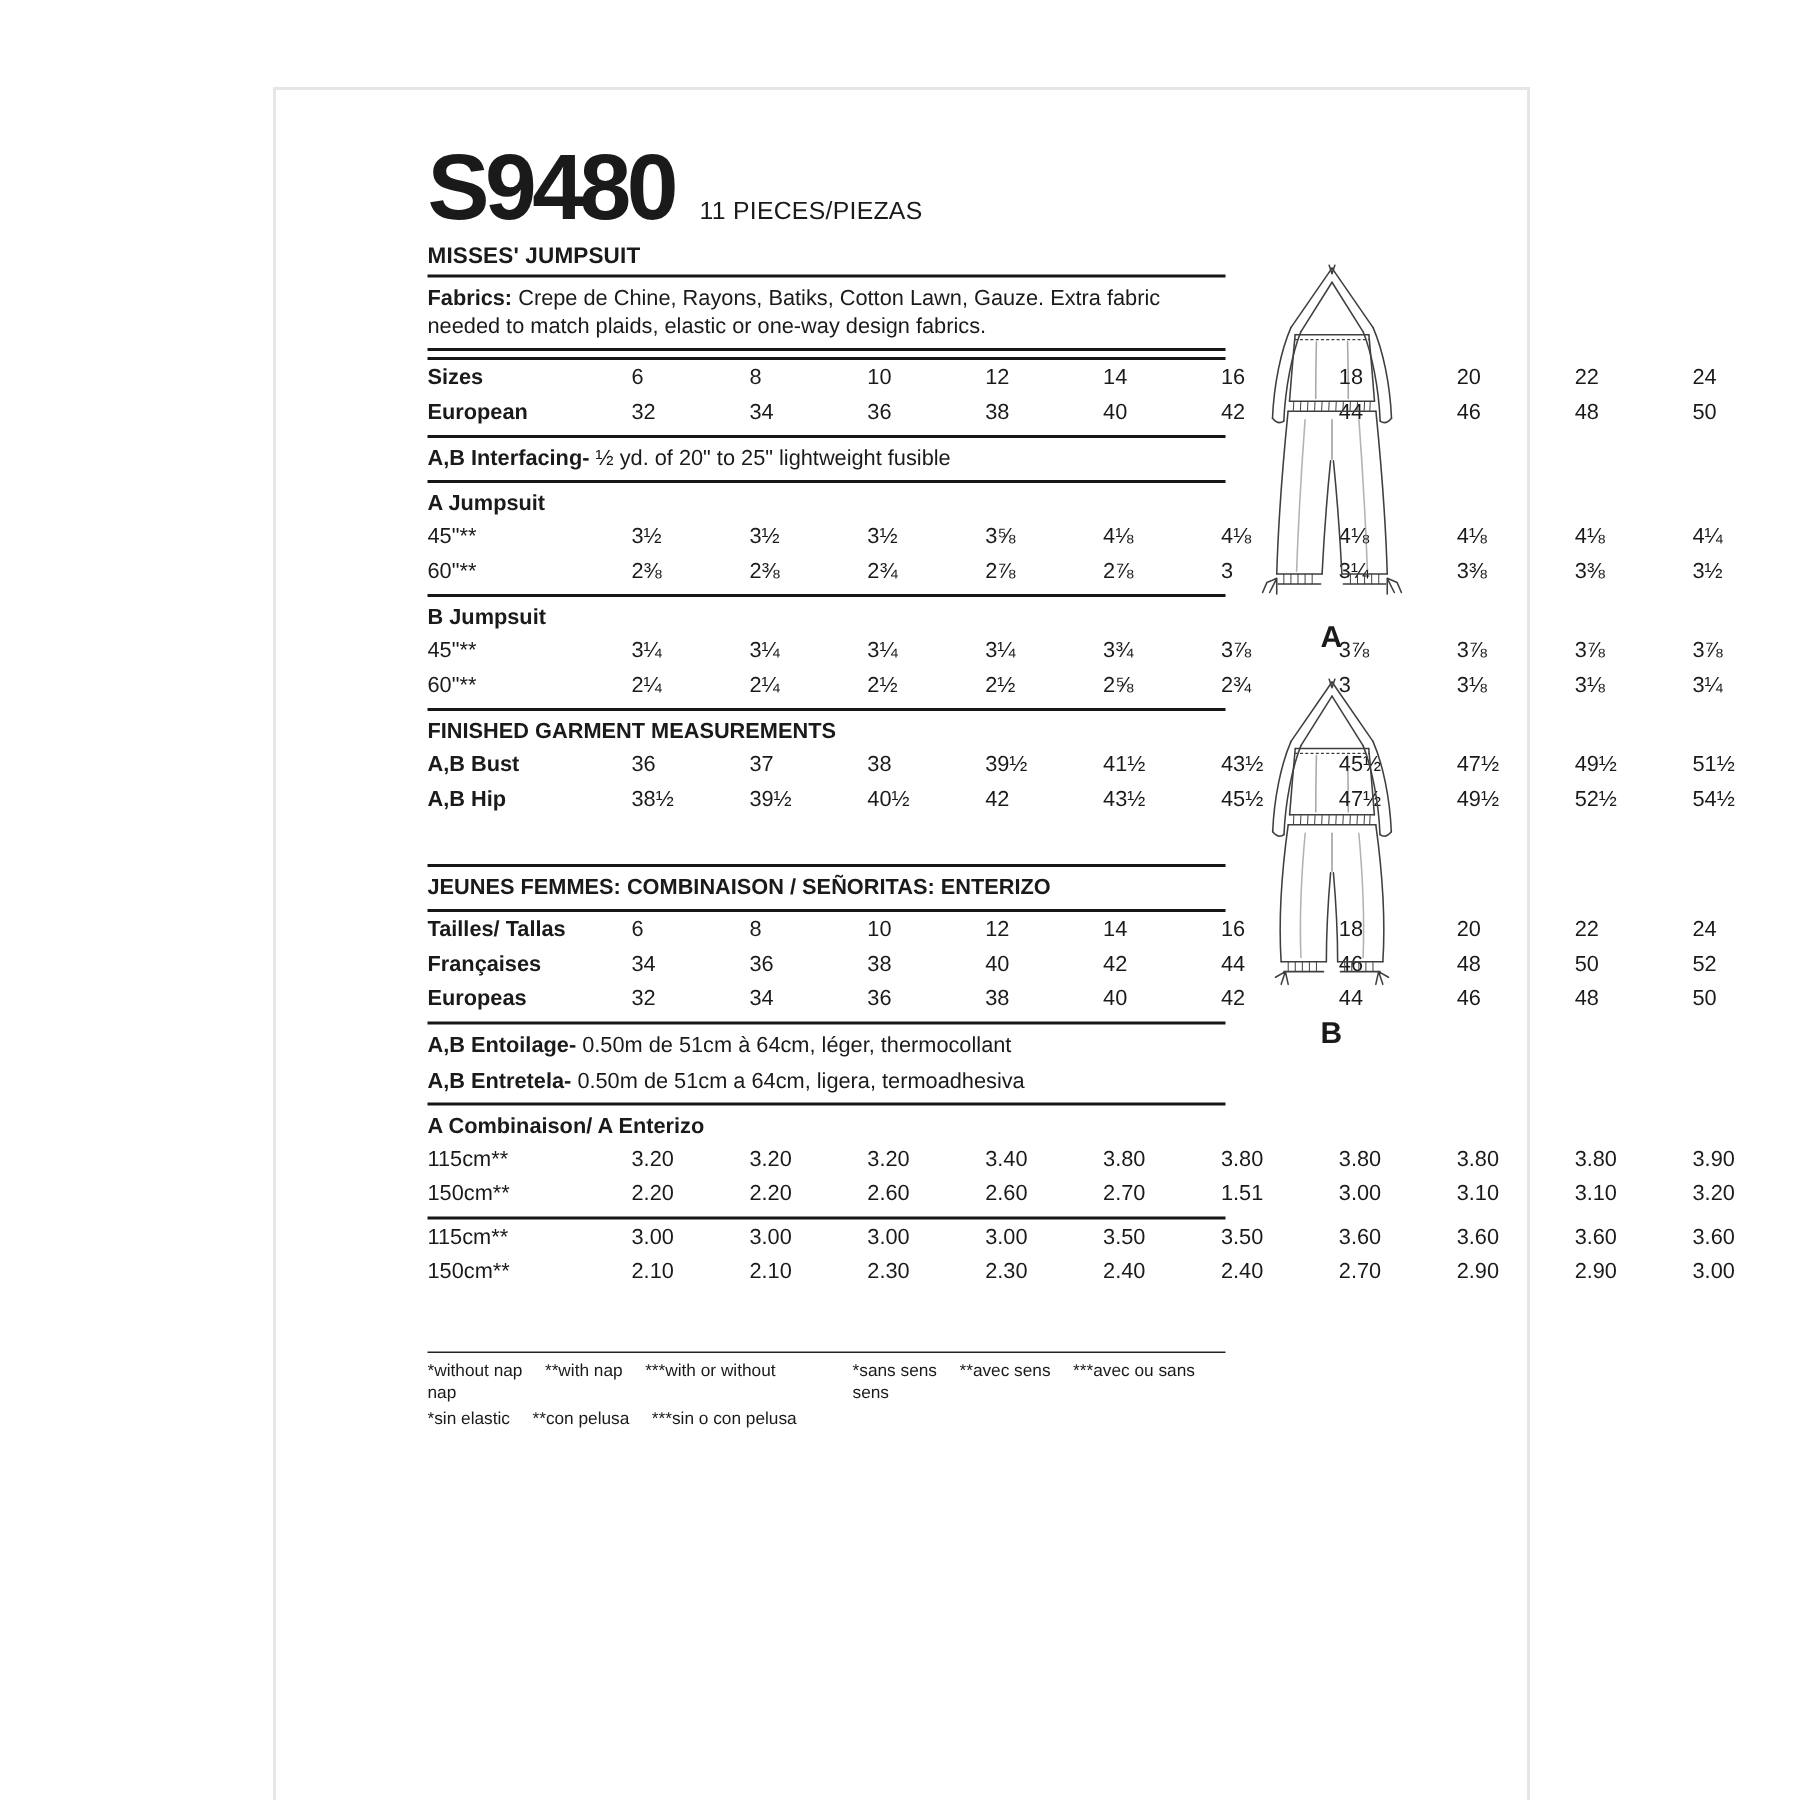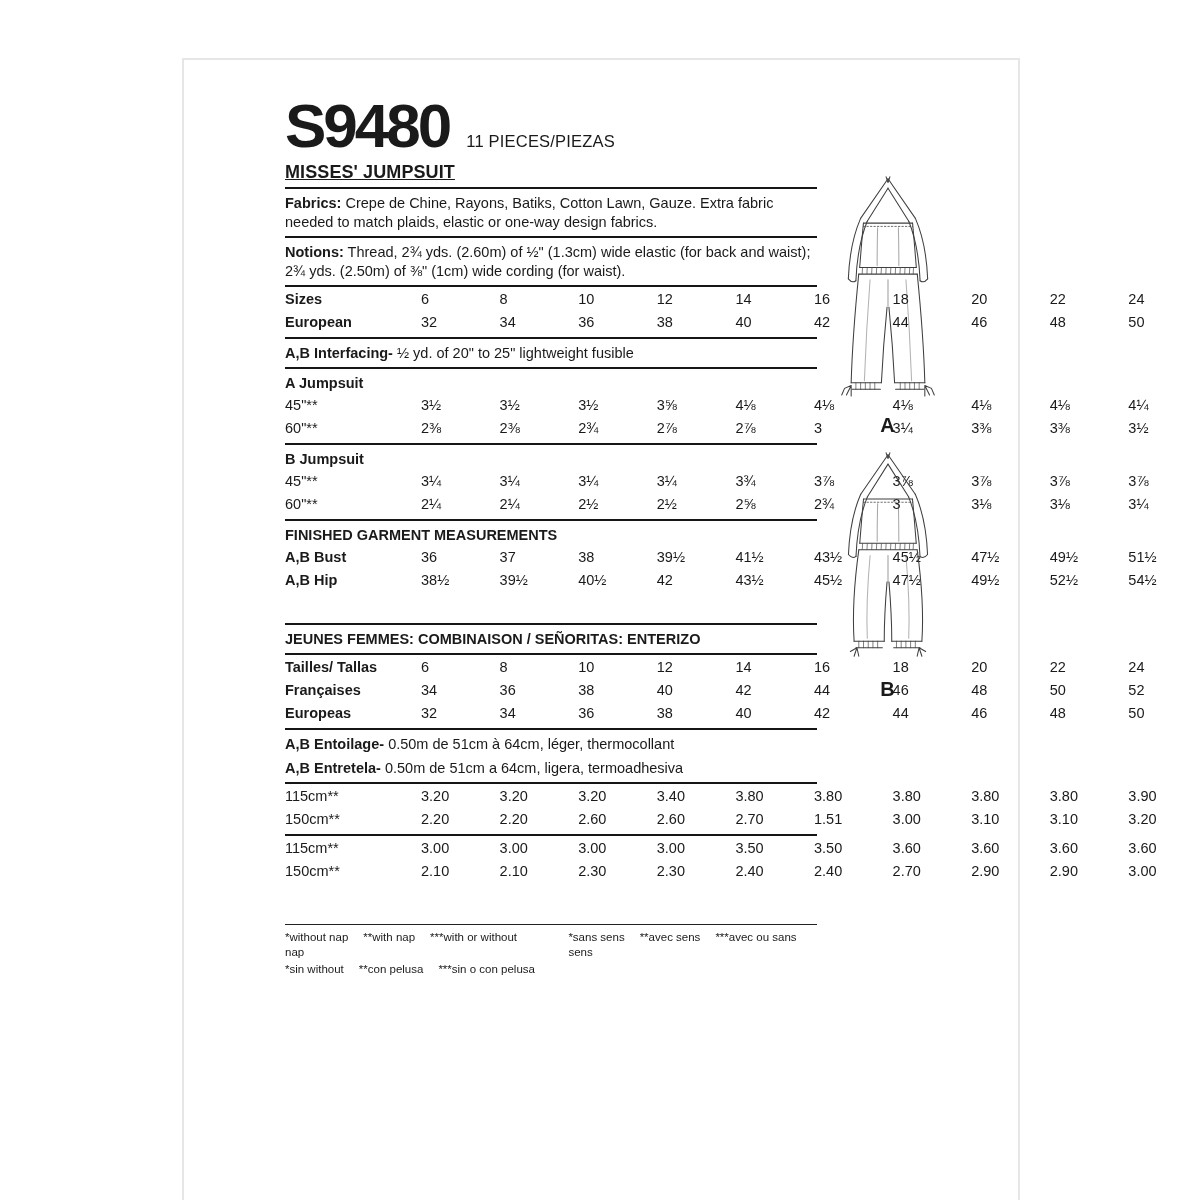--- a/index.html
+++ b/index.html
@@ -11,21 +11,21 @@
   .envelope{
     position:absolute;left:182px;top:22px;width:838px;height:1153px;
     background:#fff;border:2px solid #e6e6e9;box-sizing:border-box;
     box-shadow:0 11px 0 -9px #ededef;
     margin-top:36px;
   }
   .content{position:absolute;left:101px;top:0;width:532px;}
   .title-row{margin-top:33px;display:flex;align-items:flex-end;gap:17px;height:60px;}
   .pattern-number{font-size:62px;font-weight:bold;letter-spacing:-3px;line-height:54px;white-space:nowrap;}
   .pieces{font-size:16.5px;line-height:24px;letter-spacing:.2px;white-space:nowrap;}
-  .garment-title{margin-top:9px;font-weight:bold;font-size:18px;letter-spacing:.1px;text-decoration:underline;}
+  .garment-title{margin-top:9px;font-weight:bold;font-size:15px;letter-spacing:.1px;}
   .hr{height:2px;background:#161616;margin-top:4px;}
   .hr.thin{height:1px;background:#222;}
   .para{margin:5px 0 4px 0;font-size:14.5px;line-height:19px;}
   .para .b{font-weight:bold;}
   .sec-title{font-weight:bold;font-size:14.5px;margin-top:5px;line-height:19px;}
   .trow{display:grid;grid-template-columns:100px repeat(10,42.6px) auto;height:23px;align-items:center;font-size:14.5px;white-space:nowrap;gap:36px;}
   .trow .label{font-weight:bold;}
   .trow.plain .label{font-weight:normal;}
   .trow .val,.trow .unit{text-align:left;}
   .gap28{height:28px;}
@@ -52,21 +52,20 @@
       <div class="pattern-number">S9480</div>
       <div class="pieces">11 PIECES/PIEZAS</div>
     </div>
 
     <div class="garment-title">MISSES' JUMPSUIT</div>
     <div class="hr"></div>
 
     <p class="para"><span class="b">Fabrics:</span> <span>Crepe de Chine, Rayons, Batiks, Cotton Lawn, Gauze. Extra fabric needed to match plaids, elastic or one-way design fabrics.</span></p>
     <div class="hr"></div>
 
-    <p class="para"><span class="b">Notions:</span> <span>Thread, 2¾ yds. (2.60m) of ½" (1.3cm) wide elastic (for back and waist); 2¾ yds. (2.50m) of ⅜" (1cm) wide cording (for waist).</span></p>
     <div class="hr"></div>
 
     <div class="trow">
         <span class="label">Sizes</span>
         <span class="val">6</span>
         <span class="val">8</span>
         <span class="val">10</span>
         <span class="val">12</span>
         <span class="val">14</span>
         <span class="val">16</span>
@@ -233,20 +232,21 @@
         <span class="val">48</span>
         <span class="val">50</span>
         <span class="unit"></span>
       </div>
     <div class="hr"></div>
 
     <p class="para"><span class="b">A,B Entoilage-</span> <span>0.50m de 51cm à 64cm, léger, thermocollant</span></p>
     <p class="para"><span class="b">A,B Entretela-</span> <span>0.50m de 51cm a 64cm, ligera, termoadhesiva</span></p>
     <div class="hr"></div>
 
+    <div class="sec-title">A Combinaison/ A Enterizo</div>
     <div class="trow plain">
         <span class="label">115cm**</span>
         <span class="val">3.20</span>
         <span class="val">3.20</span>
         <span class="val">3.20</span>
         <span class="val">3.40</span>
         <span class="val">3.80</span>
         <span class="val">3.80</span>
         <span class="val">3.80</span>
         <span class="val">3.80</span>
@@ -303,21 +303,21 @@
     <div class="fnline">
       <span class="fngroup">
         <span>*without nap</span><span>**with nap</span><span>***with or without nap</span>
       </span>
       <span class="fngroup">
         <span>*sans sens</span><span>**avec sens</span><span>***avec ou sans sens</span>
       </span>
     </div>
     <div class="fnline2">
       <span class="fngroup">
-        <span>*sin without</span><span>**con pelusa</span><span>***sin o con pelusa</span>
+        <span>*sin elastic</span><span>**con pelusa</span><span>***sin o con pelusa</span>
       </span>
     </div>
 
   </div>
 
   <div class="figure figure-a">
     <svg viewBox="0 0 110 252" width="104" height="238">
       <g stroke="#3f3f3f" stroke-width="1.1" fill="none" stroke-linecap="round" stroke-linejoin="round">
         <path d="M55,5 L26,47"></path>
           <path d="M55,5 L84,47"></path>

